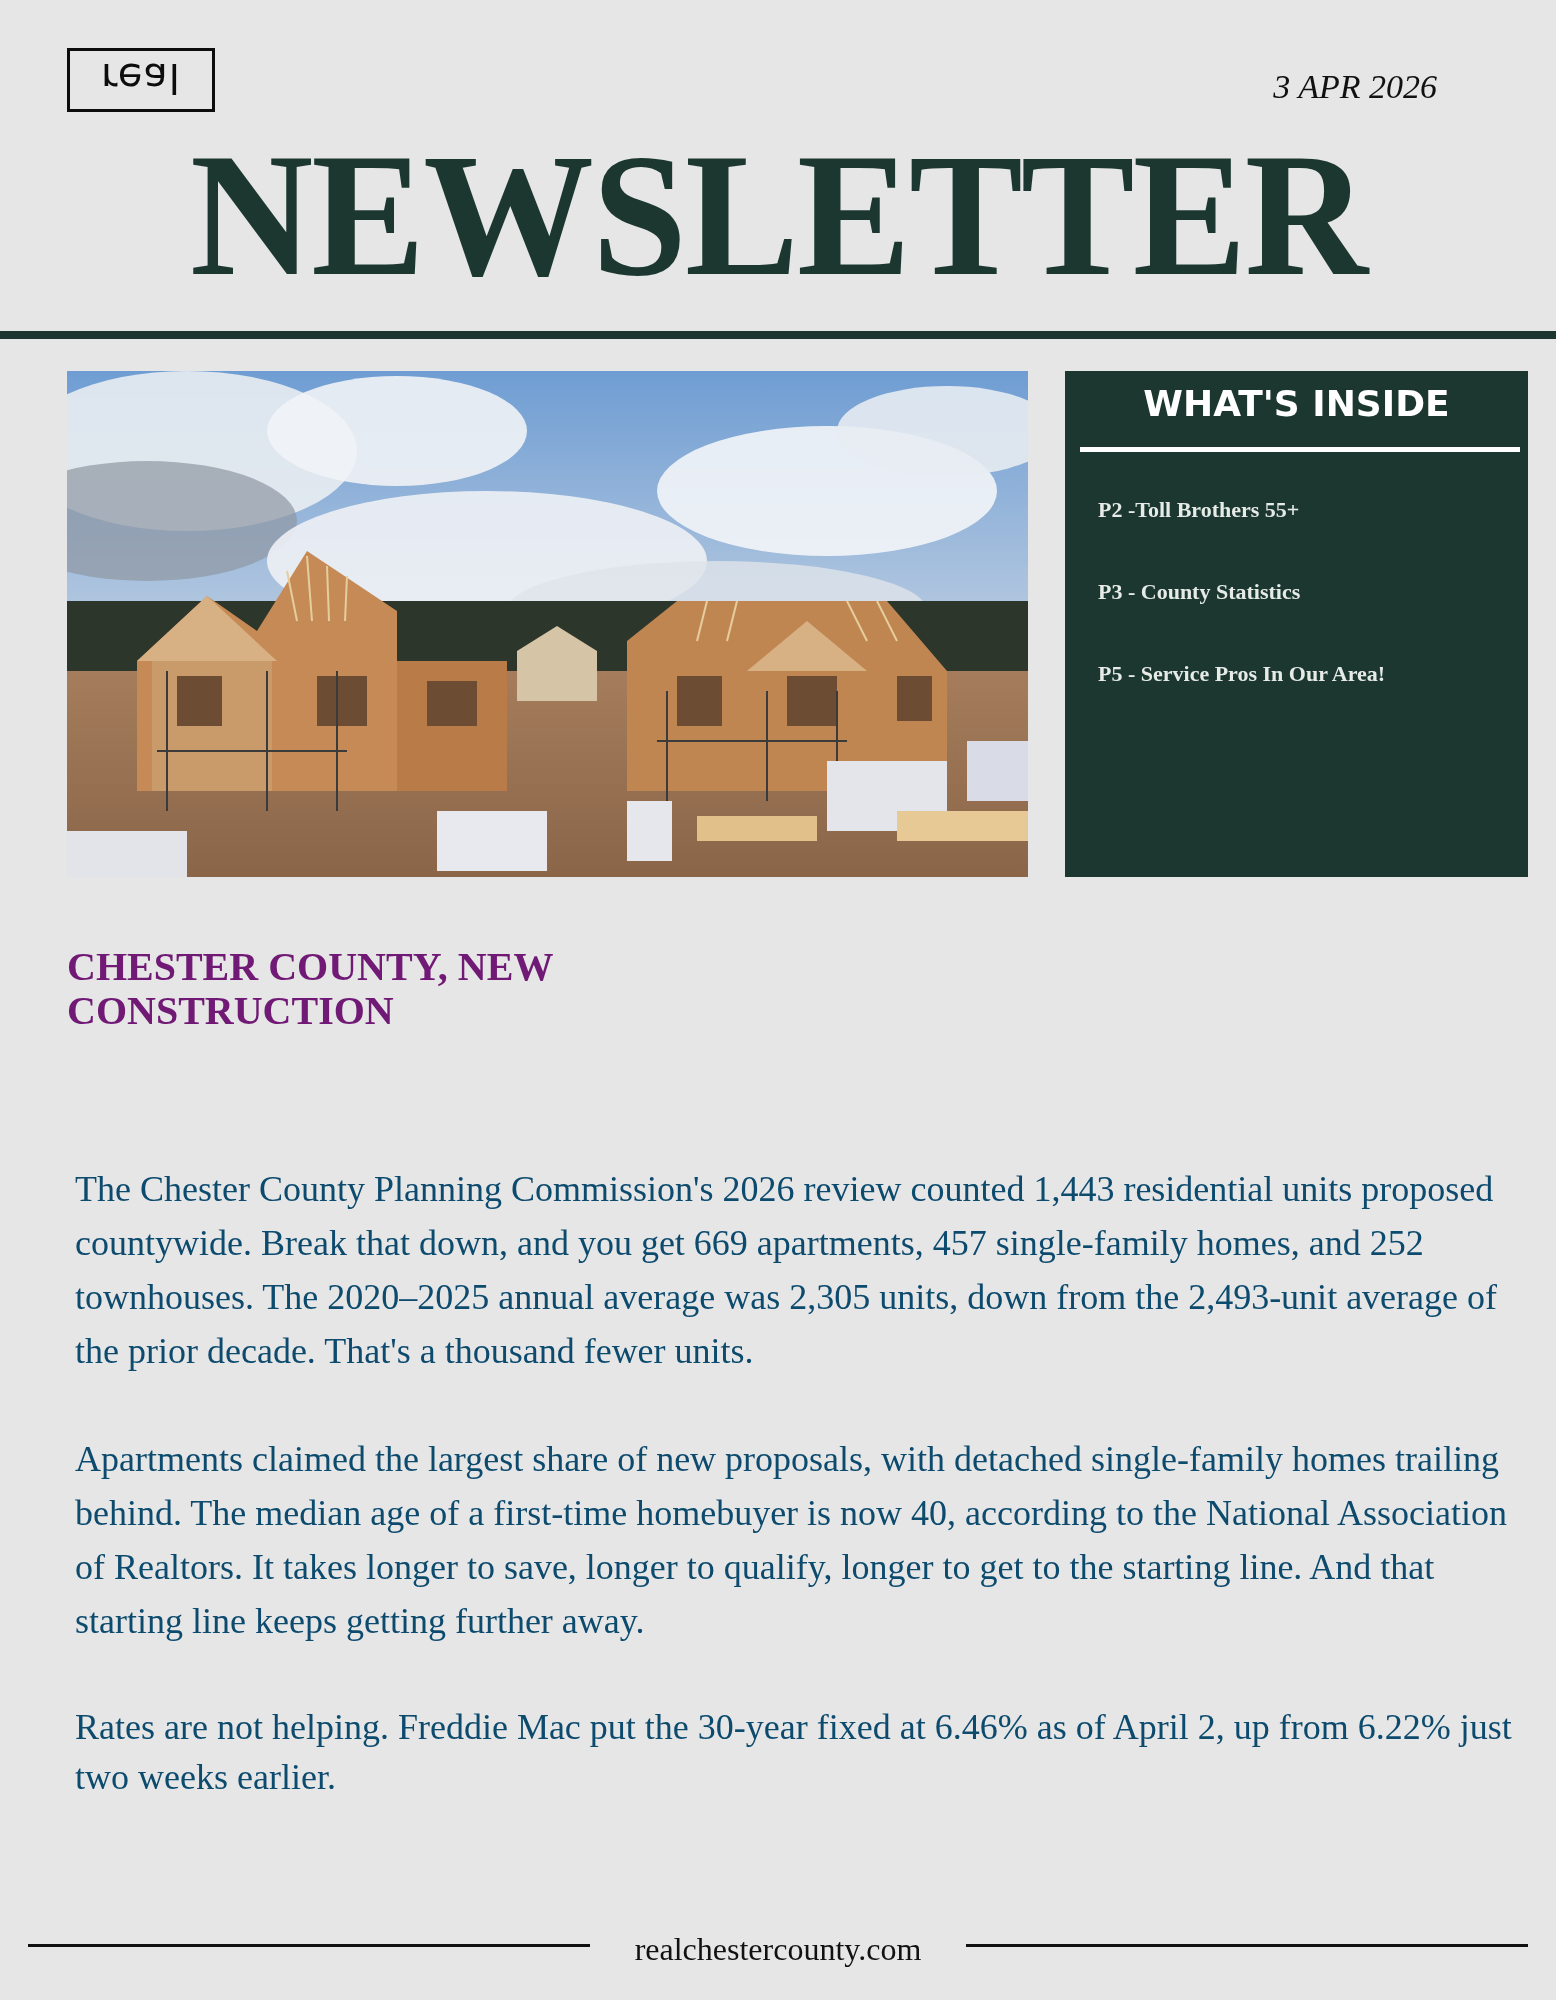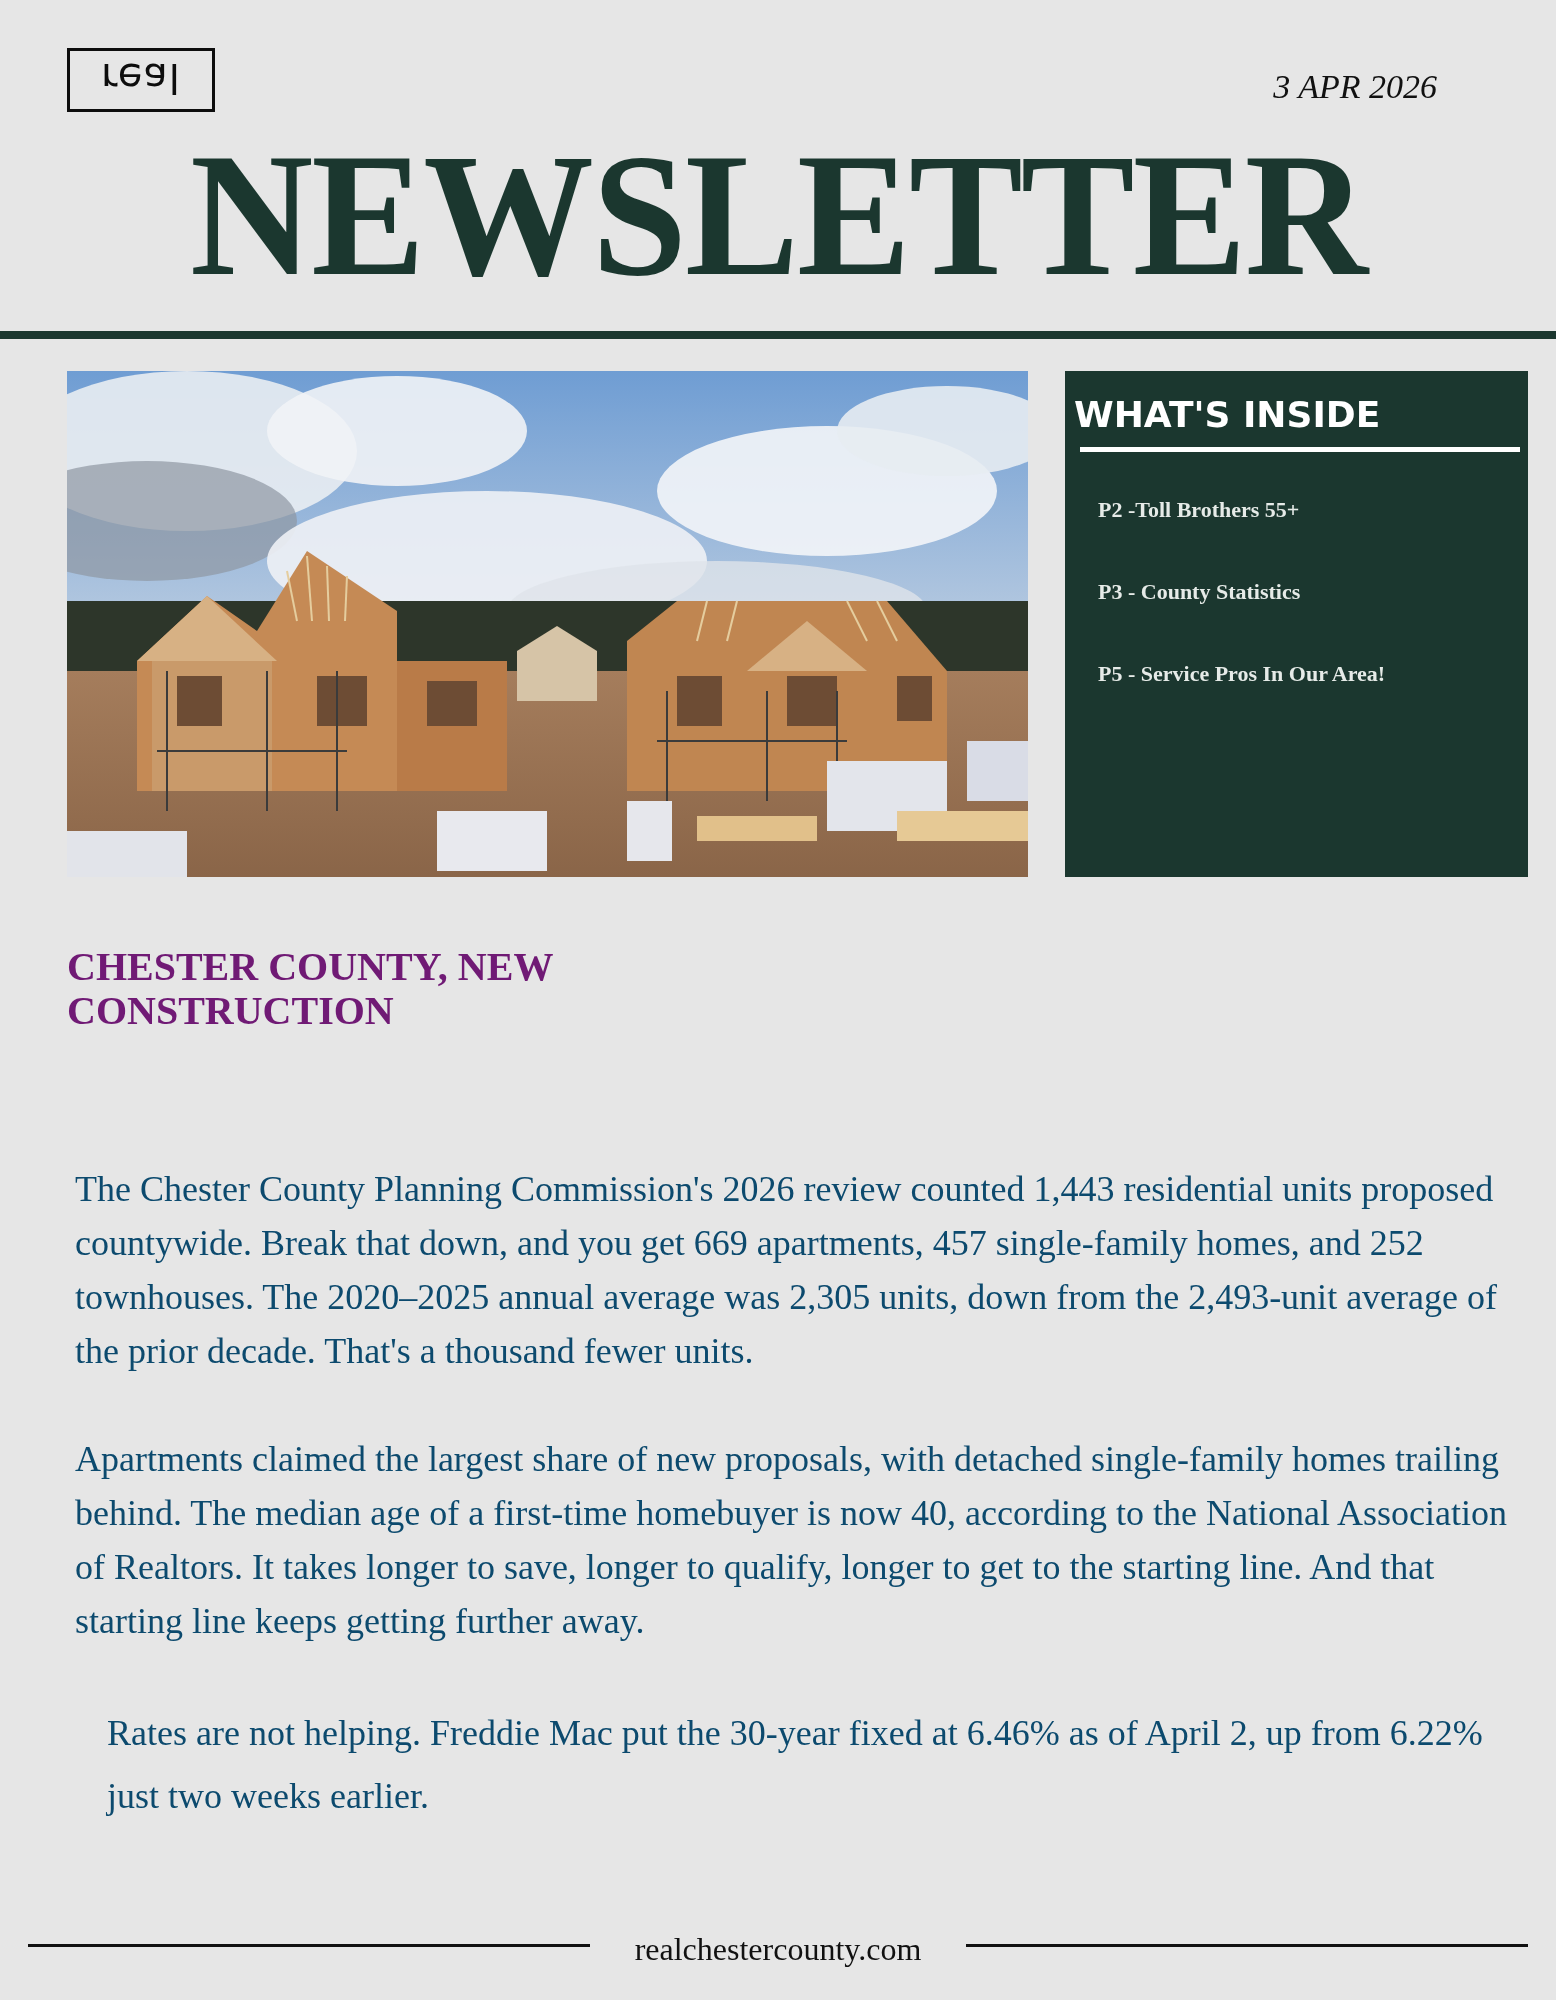--- a/index.html
+++ b/index.html
@@ -82,28 +82,28 @@
       left: 1065px;
       top: 371px;
       width: 463px;
       height: 506px;
       background: #1b372f;
       box-sizing: border-box;
     }
     .inside-title {
       position: absolute;
       left: 0;
-      top: 23px;
+      top: 12px;
       width: 100%;
+      text-align: center;
       font-family: "DejaVu Sans", sans-serif;
       font-weight: bold;
       font-size: 36px;
       color: #ffffff;
       letter-spacing: 0px;
-      padding-left: 9px;
     }
     .inside-divider {
       position: absolute;
       left: 15px;
       top: 76px;
       width: 440px;
       height: 5px;
       background: #ffffff;
     }
     .inside-list {
@@ -142,22 +142,21 @@
       width: 1460px;
       font-family: "Liberation Serif", serif;
       font-size: 36px;
       line-height: 54px;
       color: #0c4a6e;
     }
     .article p {
       margin: 0 0 54px 0;
     }
     .article p.last {
-      line-height: 63px;
-      margin-left: 32px;
+      line-height: 50px;
     }
     .footer {
       position: absolute;
       left: 0;
       top: 1920px;
       width: 1556px;
       height: 50px;
     }
     .footer-line {
       position: absolute;

